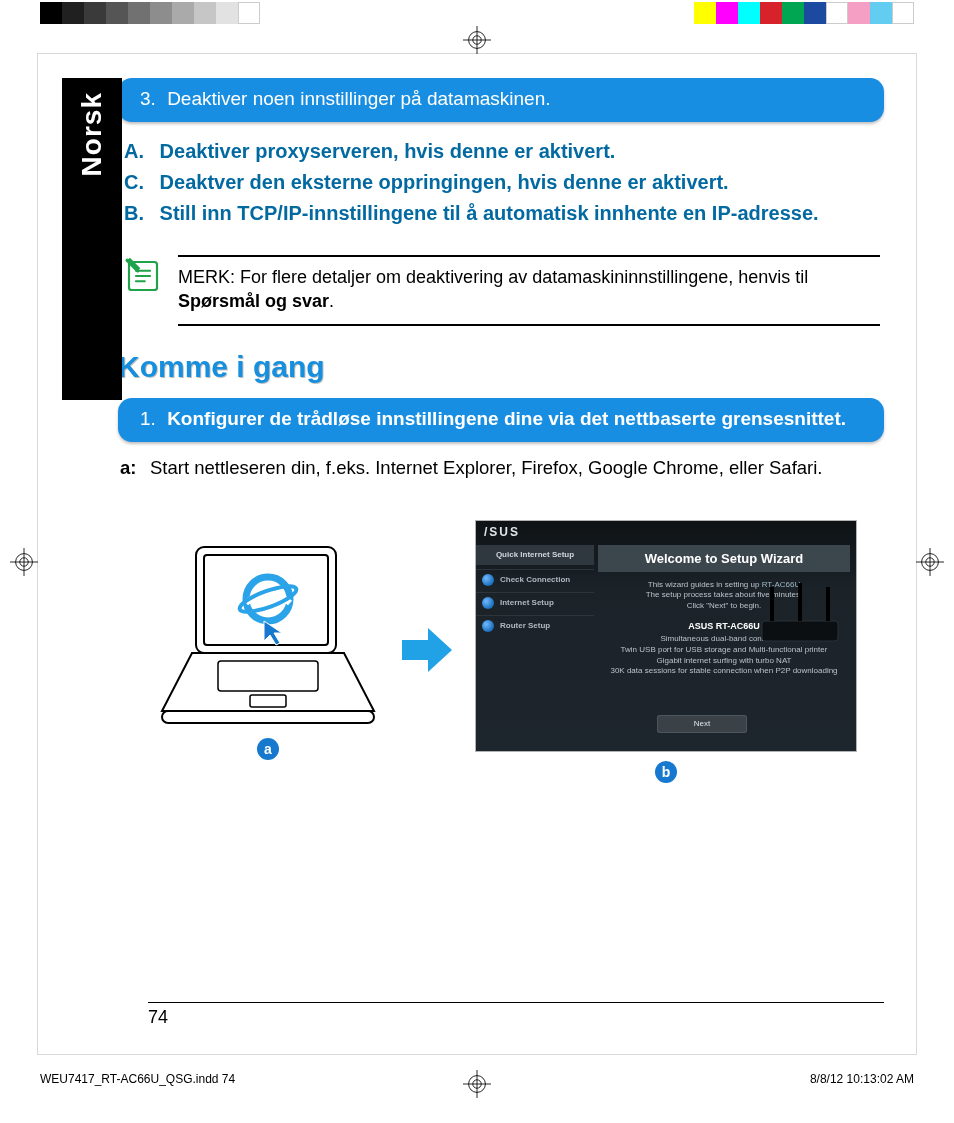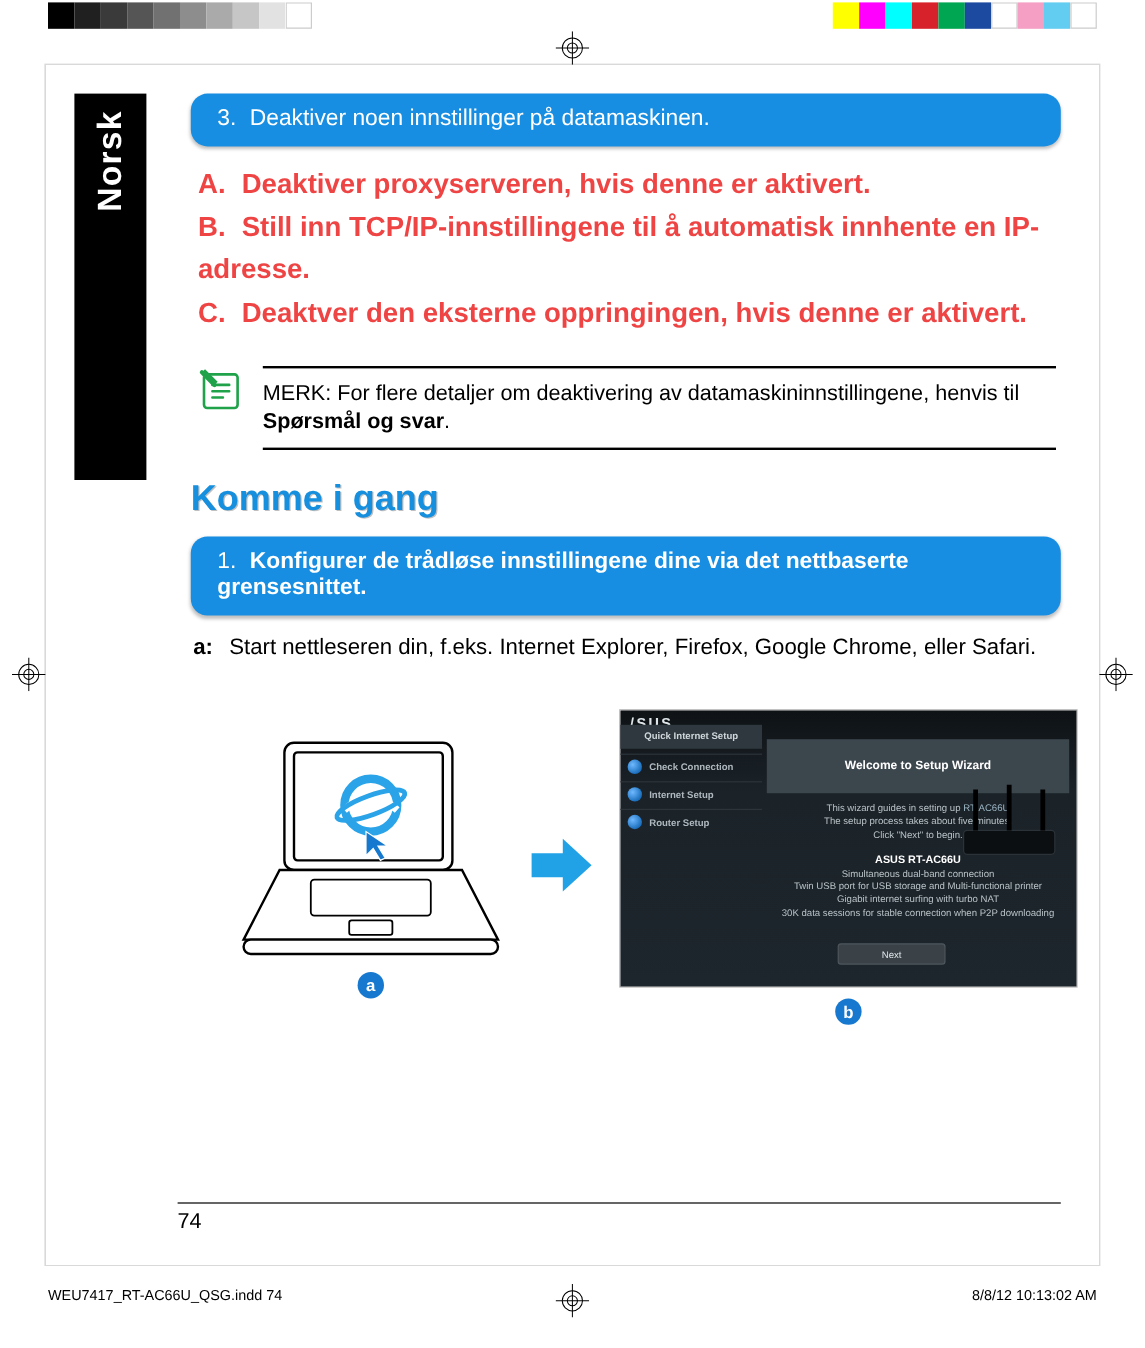--- a/index.html
+++ b/index.html
@@ -14,29 +14,29 @@
   .regmark { width: 28px; height: 28px; position: absolute; }
   .regmark svg { width: 100%; height: 100%; }
 
   
   .page-outer { position: relative; margin: 30px 38px 0 38px; box-shadow: 0 0 0 1px rgba(0,0,0,0.15); padding: 24px 32px 28px 24px; min-height: 1000px; }
 
   
   .langtab { position: absolute; left: 24px; top: 24px; width: 60px; height: 322px; background: #000; color: #fff; font-weight: bold; font-size: 28px; writing-mode: vertical-rl; text-orientation: mixed; display: flex; align-items: center; justify-content: flex-start; padding-top: 14px; letter-spacing: 1px; font-family: "Myriad Pro", Arial, sans-serif; }
   .langtab span { transform: rotate(180deg); }
 
-  .content { margin-left: 97px; }
+  .content { margin-left: 56px; }
 
   
   .bluebar { background: #188ee2; color: #fff; border-radius: 14px; padding: 10px 18px 12px 22px; font-size: 19px; font-weight: 400; margin-bottom: 14px; box-shadow: 0 2px 3px rgba(0,0,0,0.25); }
   .bluebar .num { margin-right: 6px; }
   .bluebar.bold .text { font-weight: bold; }
 
   .sublist { margin: 0 0 18px 0; }
-  .sublist .row { color: #ef4444; font-weight: bold; font-size: 23px; line-height: 1.55; padding-left: 6px; }
+  .sublist .row { color: #0369a1; font-weight: bold; font-size: 20px; line-height: 1.55; padding-left: 6px; }
   .sublist .row .lab { display: inline-block; width: 30px; }
 
   
   .notebox { display: flex; align-items: flex-start; gap: 14px; padding: 8px 4px 18px 4px; margin-bottom: 6px; position: relative; }
   .notebox .icon { width: 42px; height: 42px; flex: none; }
   .notebox .txt { font-size: 18px; line-height: 1.35; border-top: 2px solid #000; border-bottom: 2px solid #000; padding: 8px 0 10px 0; flex: 1; }
   .notebox .txt .label { font-weight: normal; }
 
   h2.section-head { color: #158fde; font-size: 30px; font-weight: 700; margin: 6px 0 14px 0; text-shadow: 1px 1px 0 rgba(0,0,0,0.25); }
 
@@ -44,26 +44,26 @@
   .instr-row .lab { font-weight: bold; width: 30px; flex: none; }
 
   
   .illus { margin: 40px 0 0 40px; display: flex; align-items: center; gap: 22px; }
   .laptop-wrap { text-align: center; }
   .laptop { width: 220px; height: 185px; position: relative; }
   .arrow-big { width: 54px; height: 48px; }
   .wiz-wrap { text-align: center; }
   .wizard { width: 380px; height: 230px; background: linear-gradient(#0e1215,#1b2329 30%,#1d262c); position: relative; font-family: Liberation Sans, sans-serif; box-shadow: 0 0 0 1px rgba(0,0,0,0.3); }
   .wizard .brand { position: absolute; top: 4px; left: 8px; color: #dfe6ea; font-size: 12px; font-weight: bold; letter-spacing: 2px; }
-  .wizard .side { position: absolute; left: 0; top: 12px; width: 118px; }
+  .wizard .side { position: absolute; left: 0; top: 24px; width: 118px; }
   .wizard .side .hdr { background: #2f383e; color: #cfd7db; font-size: 8px; font-weight: bold; padding: 5px 8px 6px 8px; margin-bottom: 4px; }
   .wizard .side .item { display: flex; align-items: center; gap: 6px; color: #aeb8be; font-size: 8px; font-weight: bold; padding: 4px 6px 6px 6px; border-top: 1px solid #2d353a; }
   .wizard .side .item .dot { width: 12px; height: 12px; border-radius: 50%; background: radial-gradient(circle at 35% 35%, #6fb9ff, #1b6fbd 70%); flex: none; }
   .wizard .main { position: absolute; left: 122px; top: 24px; right: 6px; }
-  .wizard .titlebar { background: #3c464d; color: #fff; font-size: 10px; font-weight: bold; padding: 17px 10px; }
+  .wizard .titlebar { background: #3c464d; color: #fff; font-size: 13px; font-weight: bold; padding: 6px 10px; }
   .wizard .body { padding: 8px 10px 6px 10px; color: #b9c2c7; font-size: 8px; line-height: 1.35; }
   .wizard .body .model { color: #fff; font-weight: bold; font-size: 9px; margin: 8px 0 2px 0; }
   .wizard .routerpic { position: absolute; right: 8px; top: 60px; width: 96px; height: 64px; }
   .wizard .nextbtn { position: absolute; left: 50%; bottom: 18px; transform: translateX(-10%); width: 90px; height: 18px; background: #3a4248; border-radius: 3px; color: #dfe5e8; font-size: 8px; display: flex; align-items: center; justify-content: center; box-shadow: inset 0 0 0 1px #4d565c; }
 
   .letter-badge { width: 22px; height: 22px; border-radius: 50%; background: #1679cf; color: #fff; font-weight: bold; font-size: 14px; display: inline-flex; align-items: center; justify-content: center; margin-top: 10px; }
 
   
   .pg-footer { position: absolute; left: 110px; right: 32px; bottom: 26px; border-top: 1px solid #000; padding-top: 4px; font-size: 18px; }
   .doc-footer { display: flex; justify-content: space-between; font-size: 12px; color: #000; margin: 18px 40px 0 40px; }
@@ -144,26 +144,26 @@
       <span class="num">3.</span>
       <span class="text">Deaktiver noen innstillinger på datamaskinen.</span>
     </div>
 
     <div class="sublist">
       <div class="row">
         <span class="lab">A.</span>
         <span>Deaktiver proxyserveren, hvis denne er aktivert.</span>
       </div>
       <div class="row">
+        <span class="lab">C.</span>
+        <span>Deaktver den eksterne oppringingen, hvis denne er aktivert.</span>
+      </div>
+      <div class="row">
         <span class="lab">B.</span>
         <span>Still inn TCP/IP-innstillingene til å automatisk innhente en IP-adresse.</span>
-      </div>
-      <div class="row">
-        <span class="lab">C.</span>
-        <span>Deaktver den eksterne oppringingen, hvis denne er aktivert.</span>
       </div>
     </div>
 
     <div class="notebox">
       <div class="icon">
         <svg viewBox="0 0 48 48">
           <rect x="8" y="8" width="32" height="32" rx="3" fill="#fff" stroke="#1fa24a" stroke-width="2.5"></rect>
           <path d="M16 18h16M16 24h16M16 30h10" stroke="#1fa24a" stroke-width="2.5" stroke-linecap="round"></path>
           <path d="M6 6 L18 18" stroke="#1fa24a" stroke-width="4" stroke-linecap="round"></path>
           <path d="M6 6 L9 3 L21 15 L18 18 Z" fill="#1fa24a"></path>

